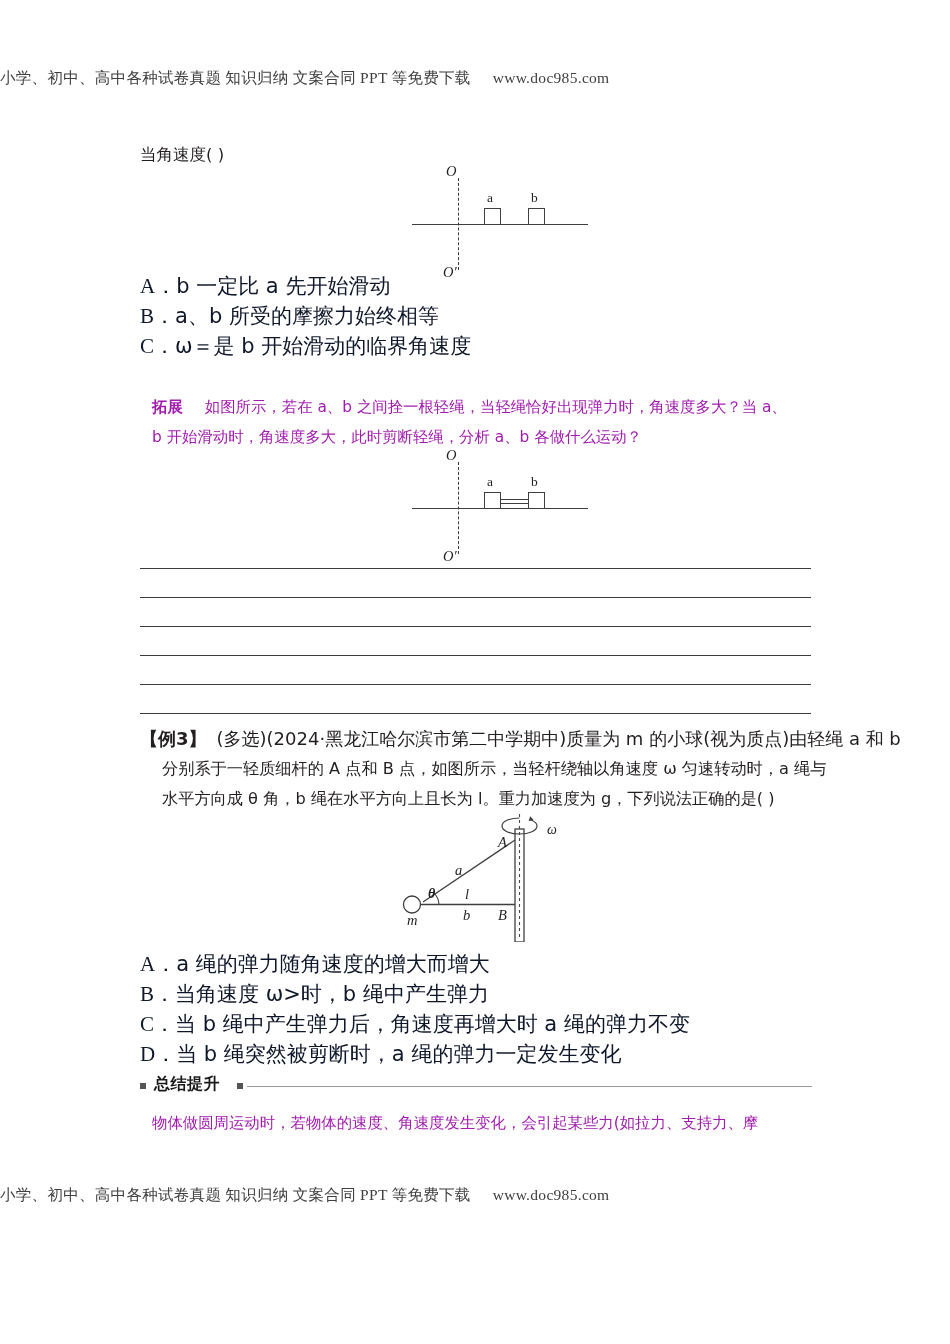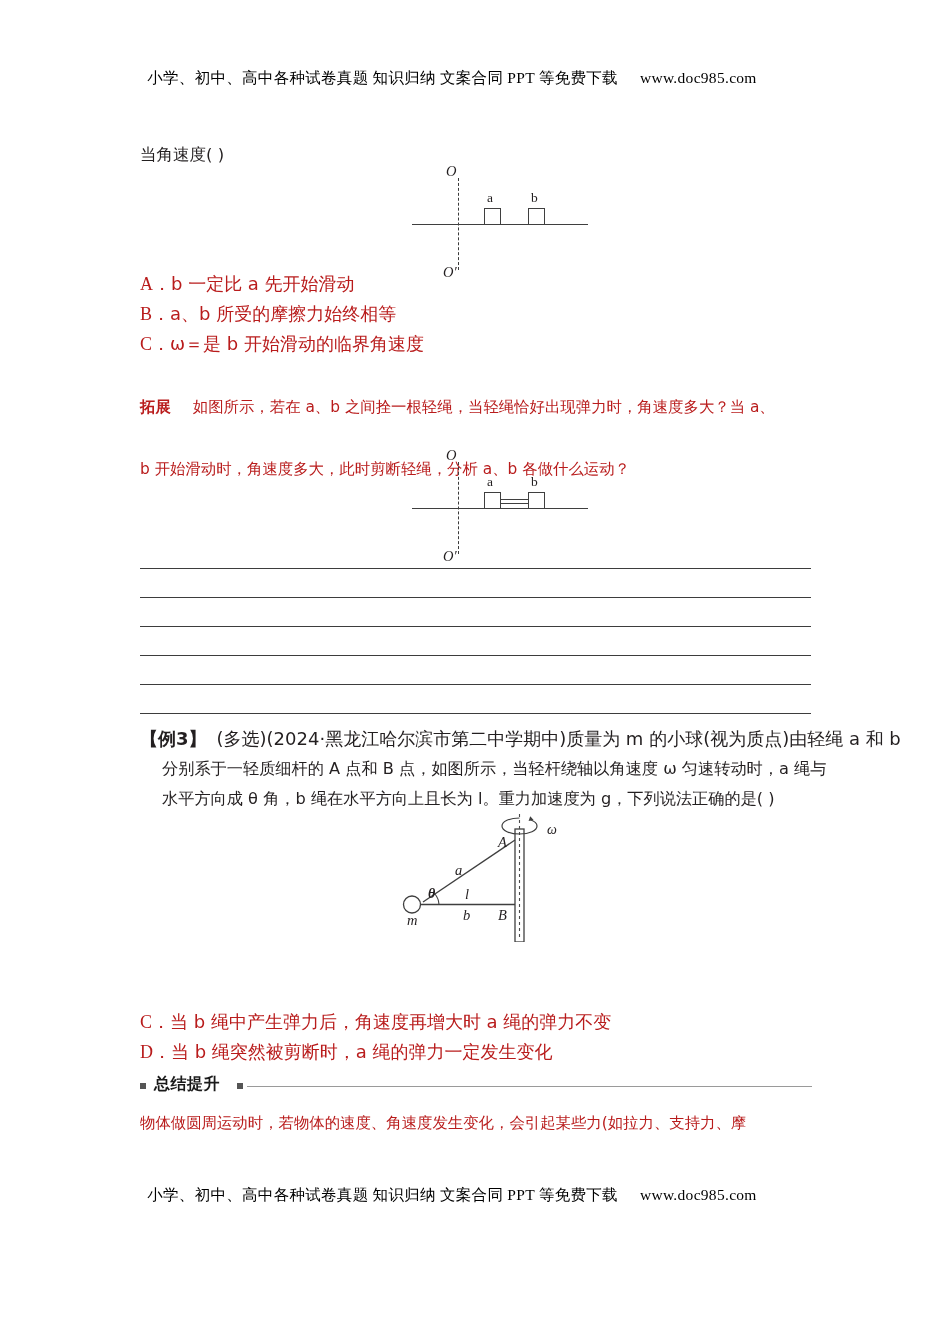--- a/index.html
+++ b/index.html
@@ -18,24 +18,24 @@
   .page {
     position: absolute;
     left: 0; top: 0;
     width: 950px;
     height: 1344px;
   }
   .watermark {
     position: absolute;
     left: 0;
     width: 904px;
-    text-align: center;
+    text-align: left;
     font-family: "Liberation Serif", "DejaVu Serif", serif;
     font-size: 15.5px;
-    color: #000000;
+    color: #404040;
     letter-spacing: 0.3px;
     white-space: nowrap;
   }
   .watermark .url {
     margin-left: 22px;
     font-family: "Liberation Serif", "DejaVu Serif", serif;
   }
   .wm-top { top: 68px; }
   .wm-bottom { top: 1185px; }
 
@@ -45,23 +45,23 @@
     color: #231f20;
     font-family: "Liberation Serif", "DejaVu Serif", serif;
   }
   .cn { font-family: "DejaVu Sans", "Liberation Sans", sans-serif; }
 
   .row-abs { position: absolute; white-space: nowrap; }
 
   .opt {
     position: absolute;
     left: 140px;
-    font-size: 18px;
+    font-size: 21px;
     white-space: nowrap;
-    color: #b91c1c;
+    color: #0f172a;
   }
   .opt .lbl { font-family: "Liberation Serif", serif; }
 
   
   .fig-blocks { position: absolute; }
   .fig-blocks .axis-v {
     position: absolute;
     border-left: 1.4px dashed #3a3a3a;
     height: 92px;
     left: 46px;
@@ -155,26 +155,26 @@
   .sum-head .hr {
     position: absolute;
     left: 107px;
     top: 12px;
     right: 0;
     height: 0;
     border-top: 1px solid #9a9a9a;
   }
   .para {
     position: absolute;
-    left: 140px;
+    left: 152px;
     width: 676px;
     font-family: "DejaVu Sans", "Liberation Sans", sans-serif;
     font-size: 15.4px;
     line-height: 30px;
-    color: #b91c1c;
+    color: #a21caf;
     white-space: nowrap;
   }
 </style>
 </head>
 <body>
 
 <div class="page">
 
   <div class="watermark wm-top">
     <span>小学、初中、高中各种试卷真题  知识归纳  文案合同  PPT 等免费下载</span><span class="url">www.doc985.com</span>
@@ -199,21 +199,21 @@
   <div class="opt cn" style="top:302px;">
     <span class="lbl">B．</span><span>a、b 所受的摩擦力始终相等</span>
   </div>
   <div class="opt cn" style="top:332px;">
     <span class="lbl">C．</span><span>ω＝是 b 开始滑动的临界角速度</span>
   </div>
 
   <div class="para" style="top:392px; font-size:15.4px;">
     <span style="font-weight:bold;">拓展</span><span style="display:inline-block;width:22px;"></span><span>如图所示，若在 a、b 之间拴一根轻绳，当轻绳恰好出现弹力时，角速度多大？当 a、</span>
   </div>
-  <div class="para" style="top:422px;margin-top:32px;">b 开始滑动时，角速度多大，此时剪断轻绳，分析 a、b 各做什么运动？</div>
+  <div class="para" style="top:422px;">b 开始滑动时，角速度多大，此时剪断轻绳，分析 a、b 各做什么运动？</div>
 
   <div class="fig-blocks" style="left:412px; top:456px; width:200px; height:110px;">
     <span class="olab top">O</span>
     <span class="axis-v"></span>
     <span class="ground"></span>
     <span class="rope"></span>
     <span class="blk a"></span>
     <span class="blk b"></span>
     <span class="blab a">a</span>
     <span class="blab b">b</span>
@@ -254,20 +254,26 @@
     <span style="position:absolute; left:152px; top:10px; font-size:14px; font-style:italic; font-family:'Liberation Serif',serif;">ω</span>
     <span style="position:absolute; left:103px; top:22px; font-size:14.5px; font-style:italic; font-family:'Liberation Serif',serif;">A</span>
     <span style="position:absolute; left:103px; top:95px; font-size:14.5px; font-style:italic; font-family:'Liberation Serif',serif;">B</span>
     <span style="position:absolute; left:60px; top:50px; font-size:14.5px; font-style:italic; font-family:'Liberation Serif',serif;">a</span>
     <span style="position:absolute; left:68px; top:95px; font-size:14.5px; font-style:italic; font-family:'Liberation Serif',serif;">b</span>
     <span style="position:absolute; left:70px; top:74px; font-size:14.5px; font-style:italic; font-family:'Liberation Serif',serif;">l</span>
     <span style="position:absolute; left:33px; top:74px; font-size:14px; font-style:italic; font-weight:bold; font-family:'Liberation Serif',serif;">θ</span>
     <span style="position:absolute; left:12px; top:100px; font-size:14.5px; font-style:italic; font-family:'Liberation Serif',serif;">m</span>
   </div>
 
+  <div class="opt cn" style="top:950px;">
+    <span class="lbl">A．</span><span>a 绳的弹力随角速度的增大而增大</span>
+  </div>
+  <div class="opt cn" style="top:980px;">
+    <span class="lbl">B．</span><span>当角速度 ω&gt;时，b 绳中产生弹力</span>
+  </div>
   <div class="opt cn" style="top:1010px;">
     <span class="lbl">C．</span><span>当 b 绳中产生弹力后，角速度再增大时 a 绳的弹力不变</span>
   </div>
   <div class="opt cn" style="top:1040px;">
     <span class="lbl">D．</span><span>当 b 绳突然被剪断时，a 绳的弹力一定发生变化</span>
   </div>
 
   <div class="sum-head">
     <span class="sq sq1"></span>
     <span class="title">总结提升</span>

